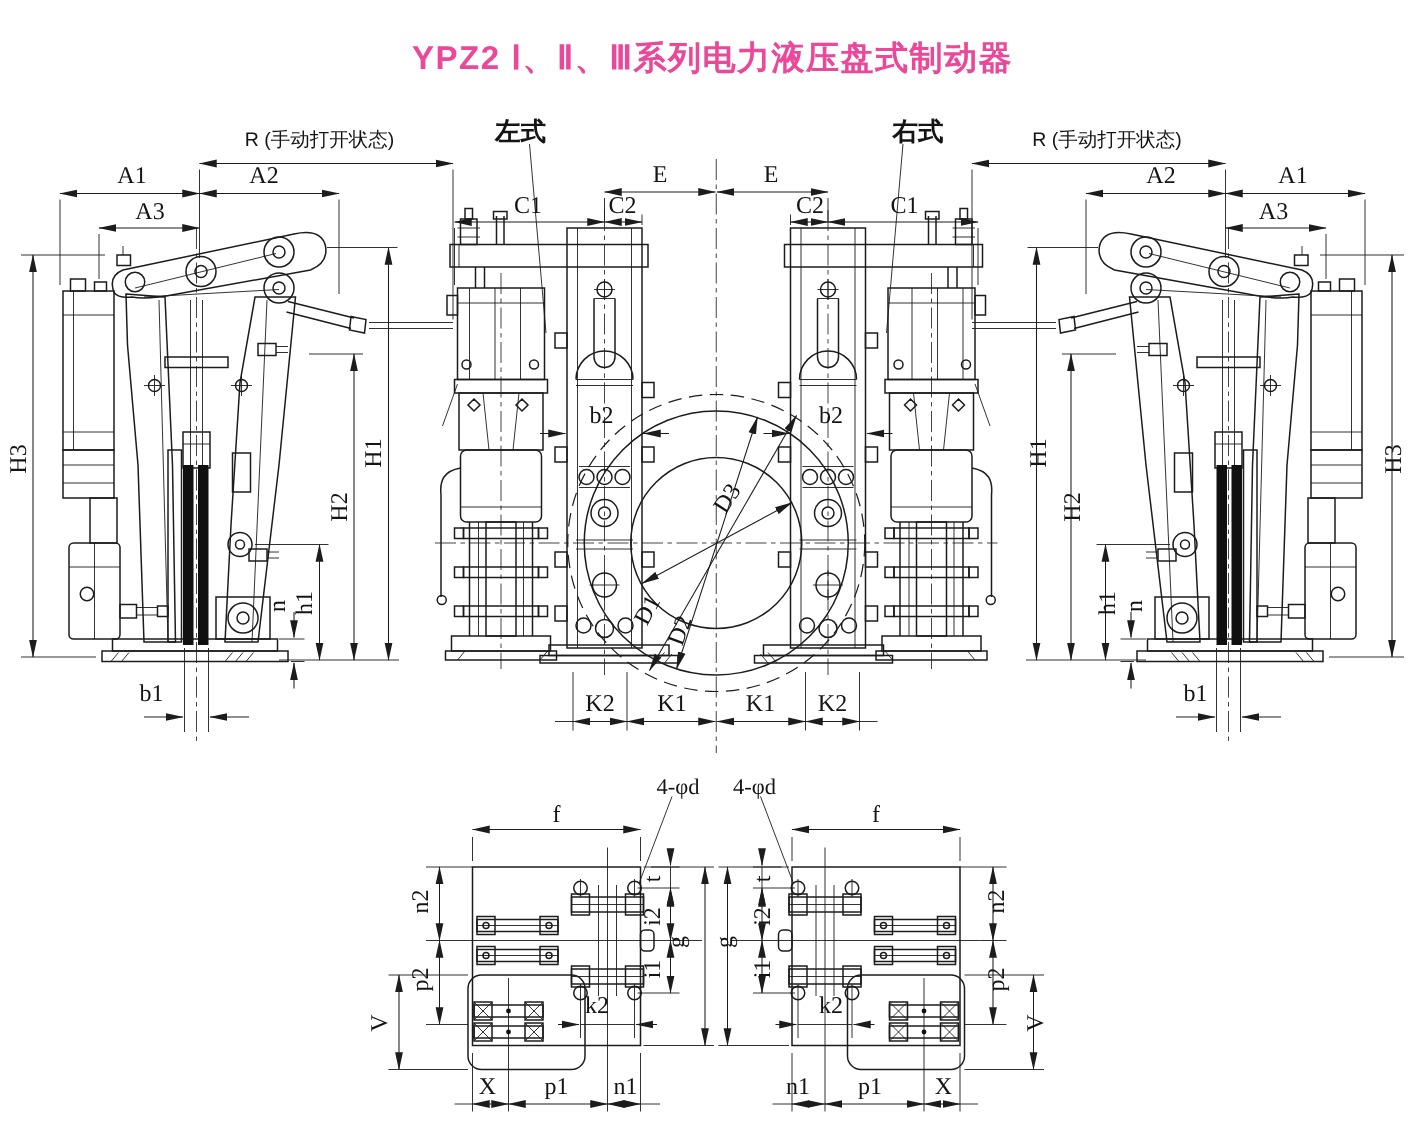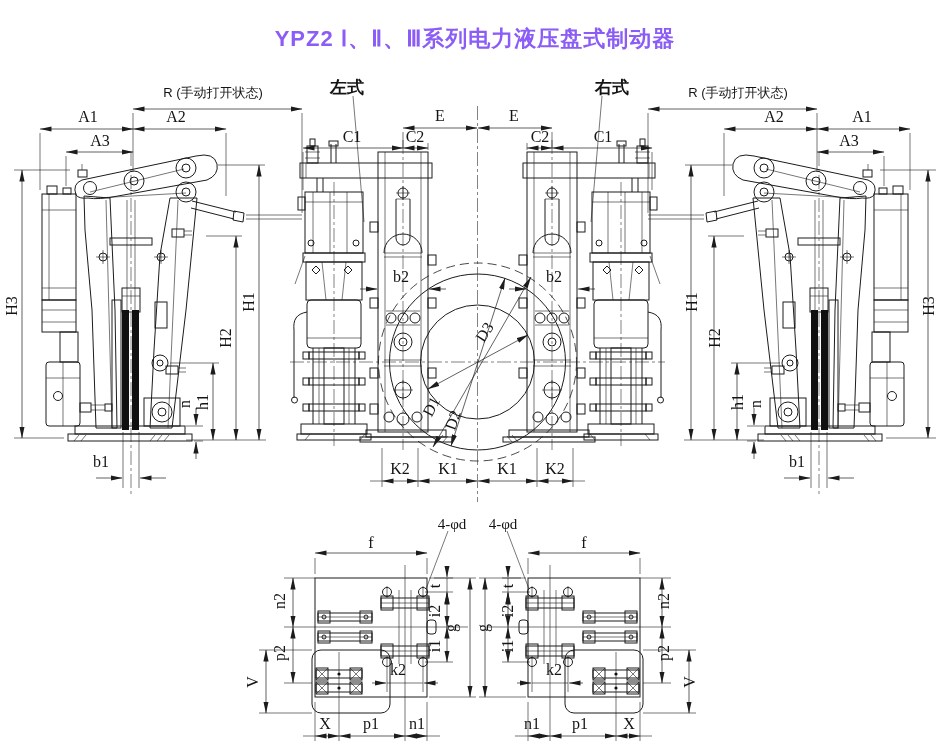--- a/index.html
+++ b/index.html
@@ -1,20 +1,20 @@
 <!DOCTYPE html>
 <html><head>
 <meta charset="utf-8">
 <style>
   html,body{margin:0;padding:0;background:#ffffff;}
   .canvas{position:relative;width:950px;height:750px;background:#ffffff;overflow:hidden;
           font-family:"Liberation Sans",sans-serif;}
   .title{position:absolute;top:24px;left:0;width:100%;text-align:center;
          font-family:"Liberation Sans",sans-serif;font-size:22px;font-weight:bold;
-         color:#8b5cf6;letter-spacing:1px;}
+         color:#ec4899;letter-spacing:1px;}
   svg{position:absolute;top:0;left:0;}
   
   .ln{stroke:#1c1c1c;stroke-width:1;fill:none;}
   .lt{stroke:#1c1c1c;stroke-width:0.6;fill:none;}
   .dm{stroke:#1c1c1c;stroke-width:0.7;fill:none;marker-start:url(#ar);marker-end:url(#ar);}
   .de{stroke:#1c1c1c;stroke-width:0.7;fill:none;marker-end:url(#ar);}
   .cl{stroke:#1c1c1c;stroke-width:0.55;fill:none;stroke-dasharray:14 3 3 3;}
   .dash{stroke:#1c1c1c;stroke-width:0.8;fill:none;stroke-dasharray:9 5;}
   .blk{fill:#101010;stroke:none;}
   

